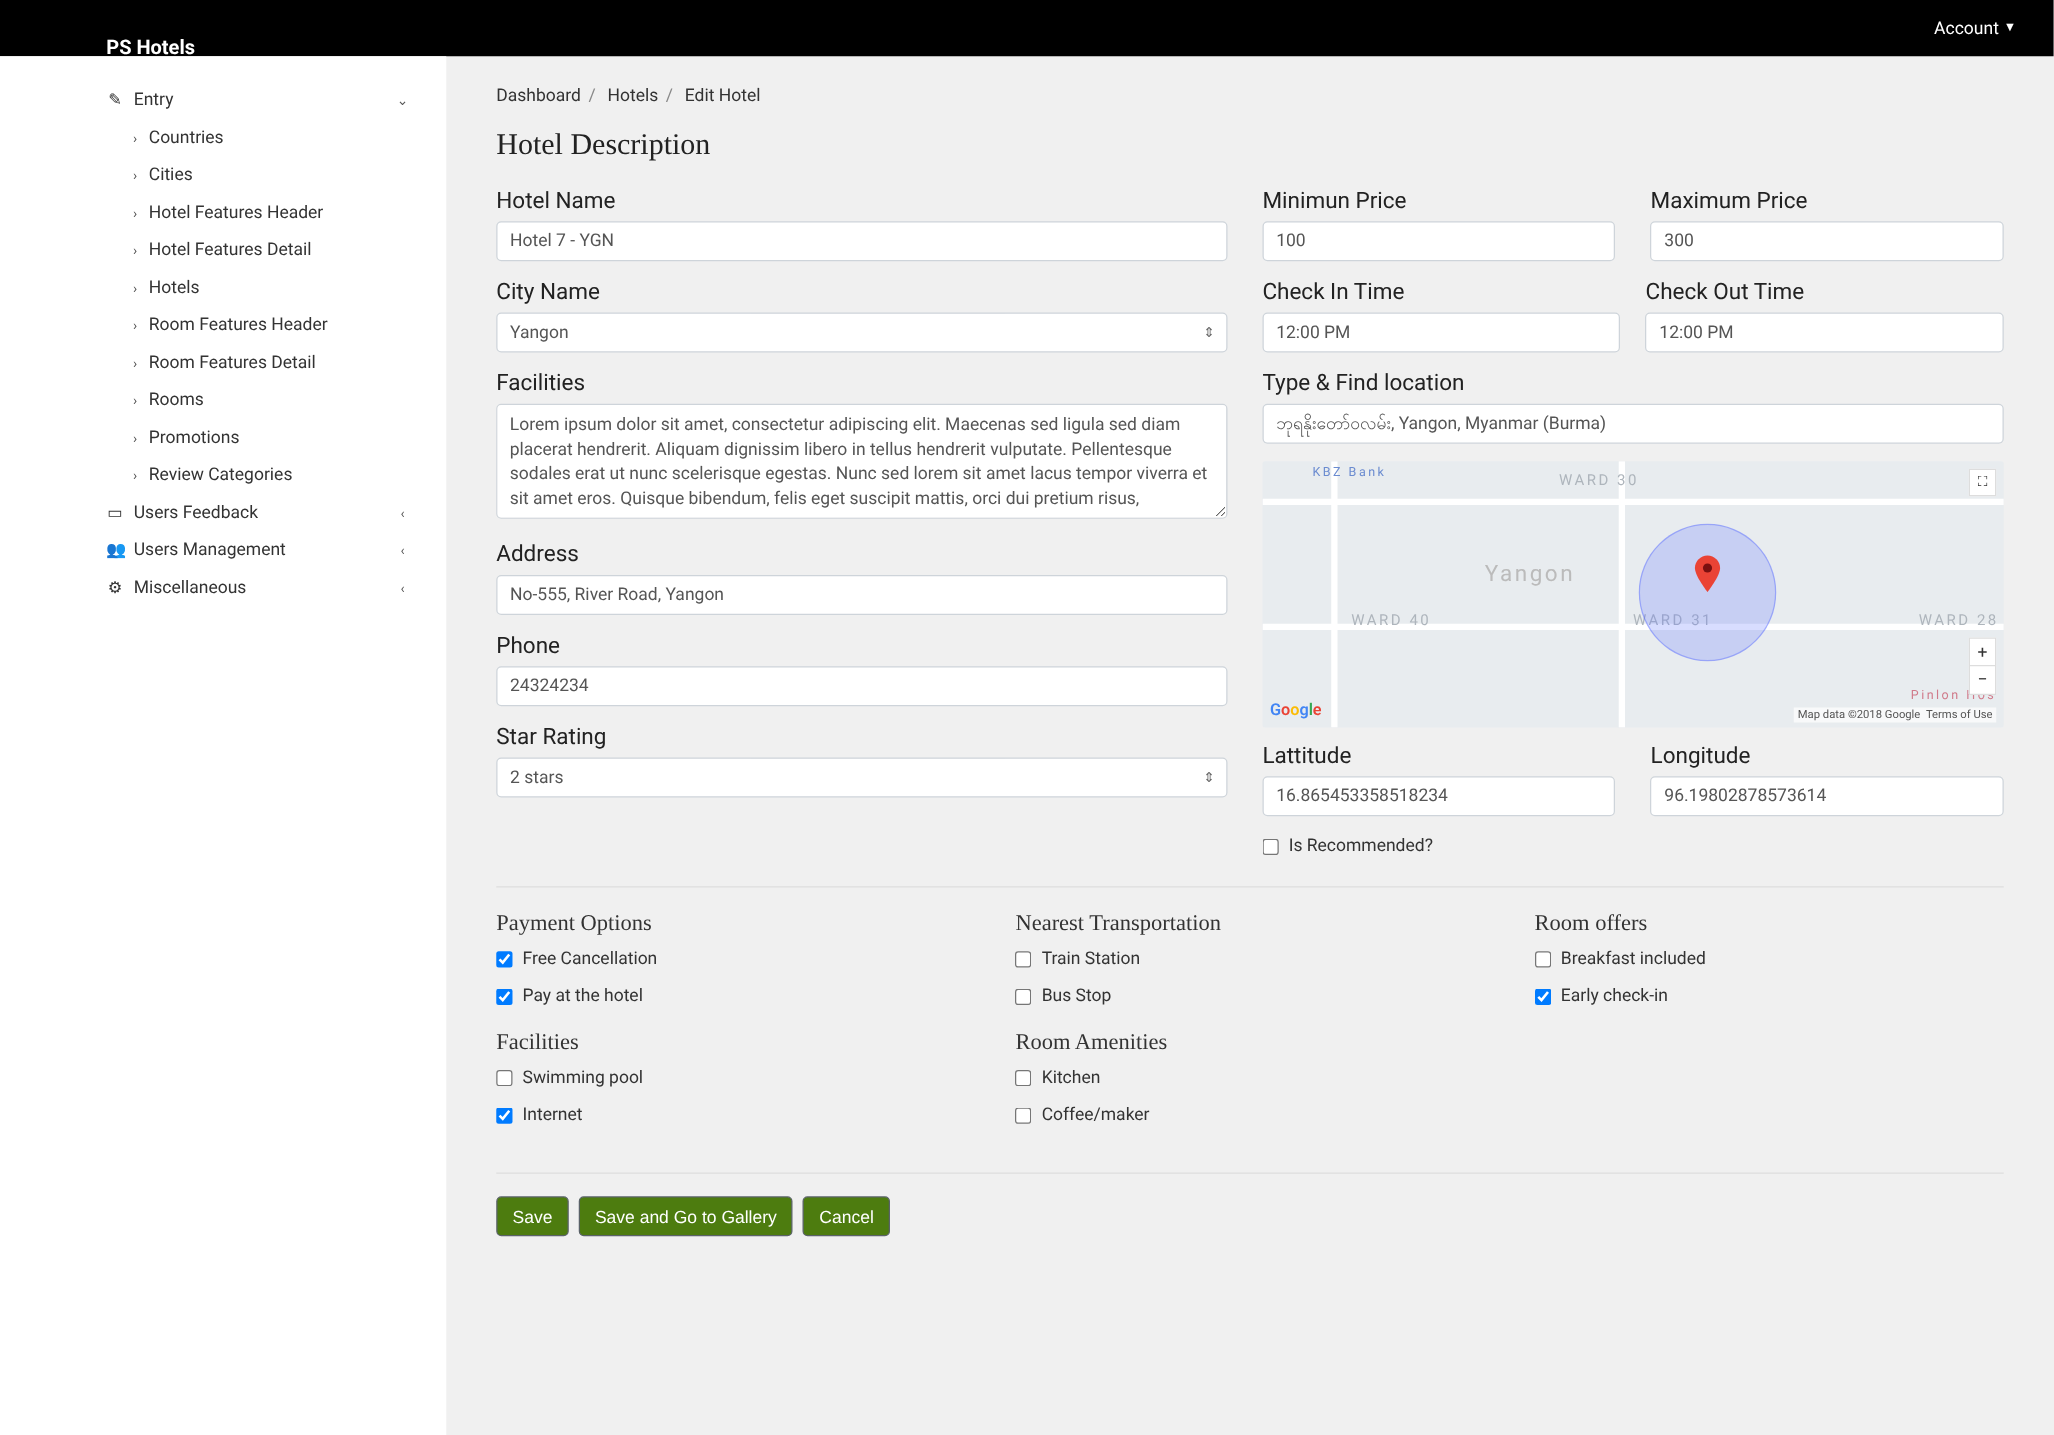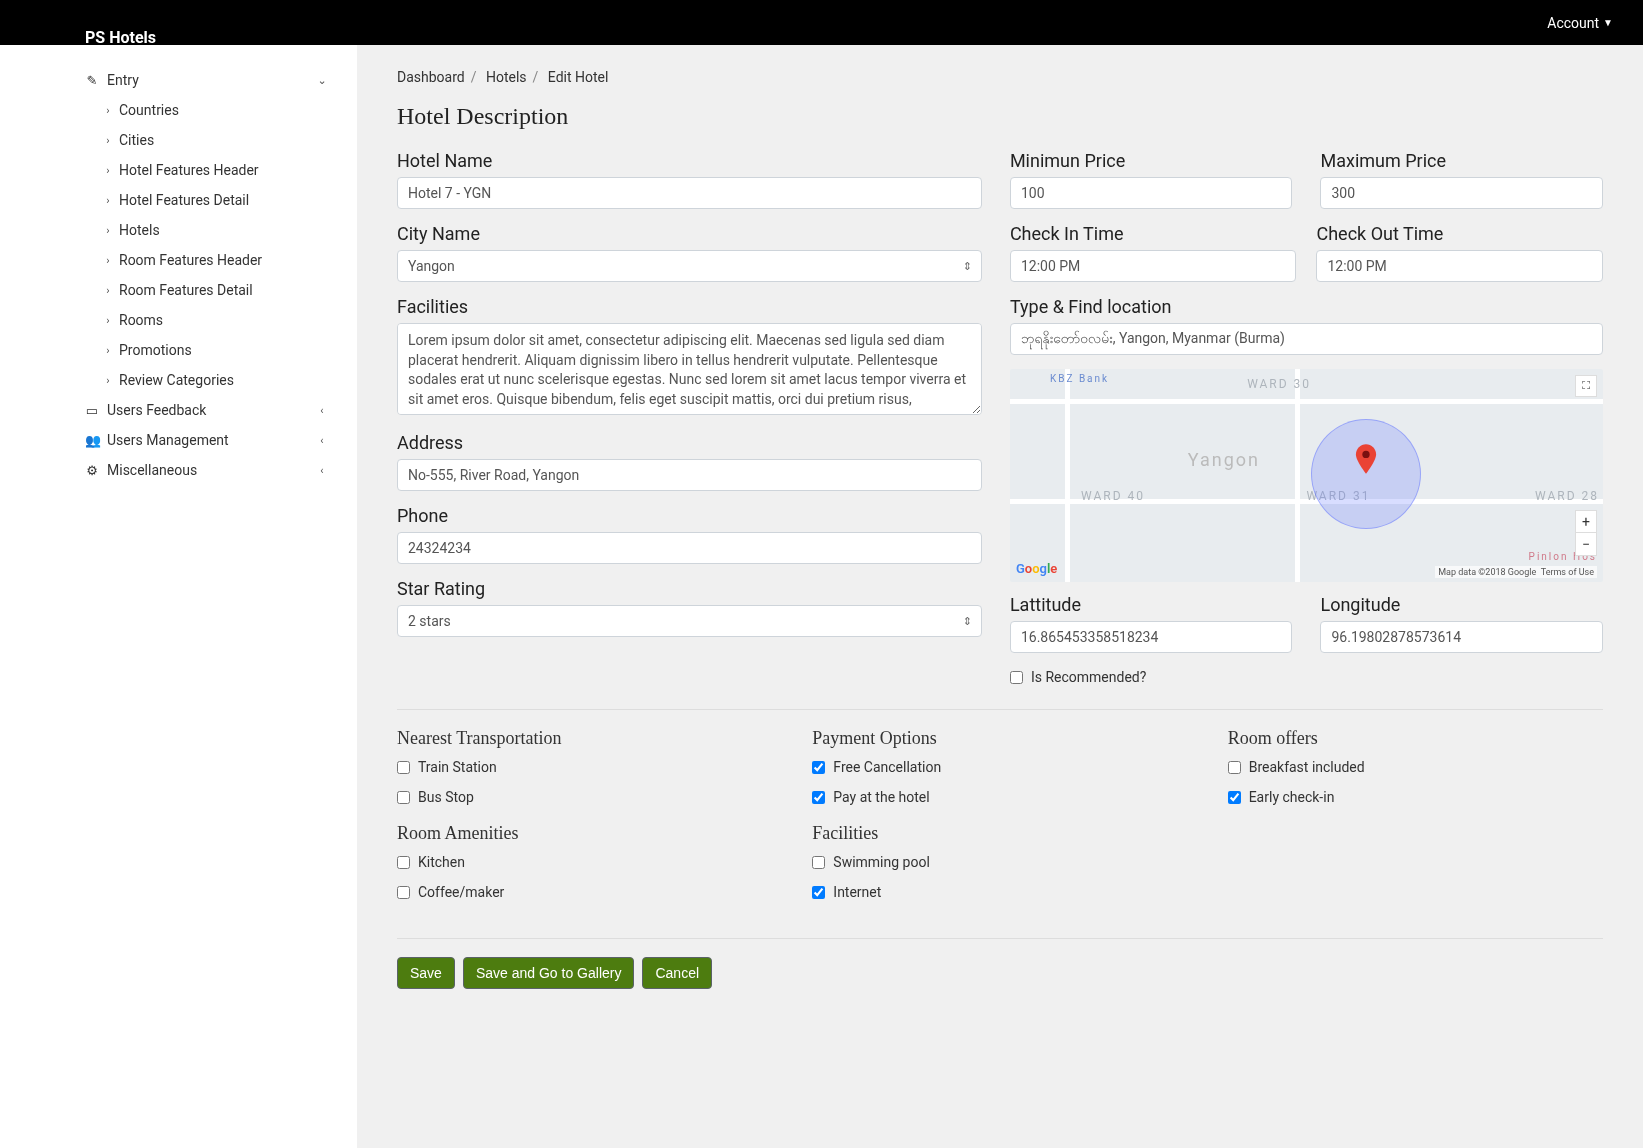--- a/index.html
+++ b/index.html
@@ -263,64 +263,64 @@
           <input type="checkbox" style="">
           <span>Is Recommended?</span>
         </div>
       </div>
     </div>
 
     <hr class="sep">
 
     <div class="options-grid">
       <div class="opt-col">
+        <h3>Payment Options</h3>
+        <div id="opt-payment">
+            <div class="opt-item">
+              <input type="checkbox" checked="" style="">
+              <span>Free Cancellation</span>
+            </div>
+            <div class="opt-item">
+              <input type="checkbox" checked="" style="">
+              <span>Pay at the hotel</span>
+            </div>
+          </div>
+        <h3 style="margin-top:18px;">Facilities</h3>
+        <div id="opt-facilities">
+            <div class="opt-item">
+              <input type="checkbox" style="">
+              <span>Swimming pool</span>
+            </div>
+            <div class="opt-item">
+              <input type="checkbox" checked="" style="">
+              <span>Internet</span>
+            </div>
+          </div>
+      </div>
+      <div class="opt-col">
         <h3>Nearest Transportation</h3>
         <div id="opt-transport">
             <div class="opt-item">
               <input type="checkbox" style="">
               <span>Train Station</span>
             </div>
             <div class="opt-item">
               <input type="checkbox" style="">
               <span>Bus Stop</span>
             </div>
           </div>
         <h3 style="margin-top:18px;">Room Amenities</h3>
         <div id="opt-amenities">
             <div class="opt-item">
               <input type="checkbox" style="">
               <span>Kitchen</span>
             </div>
             <div class="opt-item">
               <input type="checkbox" style="">
               <span>Coffee/maker</span>
-            </div>
-          </div>
-      </div>
-      <div class="opt-col">
-        <h3>Payment Options</h3>
-        <div id="opt-payment">
-            <div class="opt-item">
-              <input type="checkbox" checked="" style="">
-              <span>Free Cancellation</span>
-            </div>
-            <div class="opt-item">
-              <input type="checkbox" checked="" style="">
-              <span>Pay at the hotel</span>
-            </div>
-          </div>
-        <h3 style="margin-top:18px;">Facilities</h3>
-        <div id="opt-facilities">
-            <div class="opt-item">
-              <input type="checkbox" style="">
-              <span>Swimming pool</span>
-            </div>
-            <div class="opt-item">
-              <input type="checkbox" checked="" style="">
-              <span>Internet</span>
             </div>
           </div>
       </div>
       <div class="opt-col">
         <h3>Room offers</h3>
         <div id="opt-offers">
             <div class="opt-item">
               <input type="checkbox" style="">
               <span>Breakfast included</span>
             </div>

